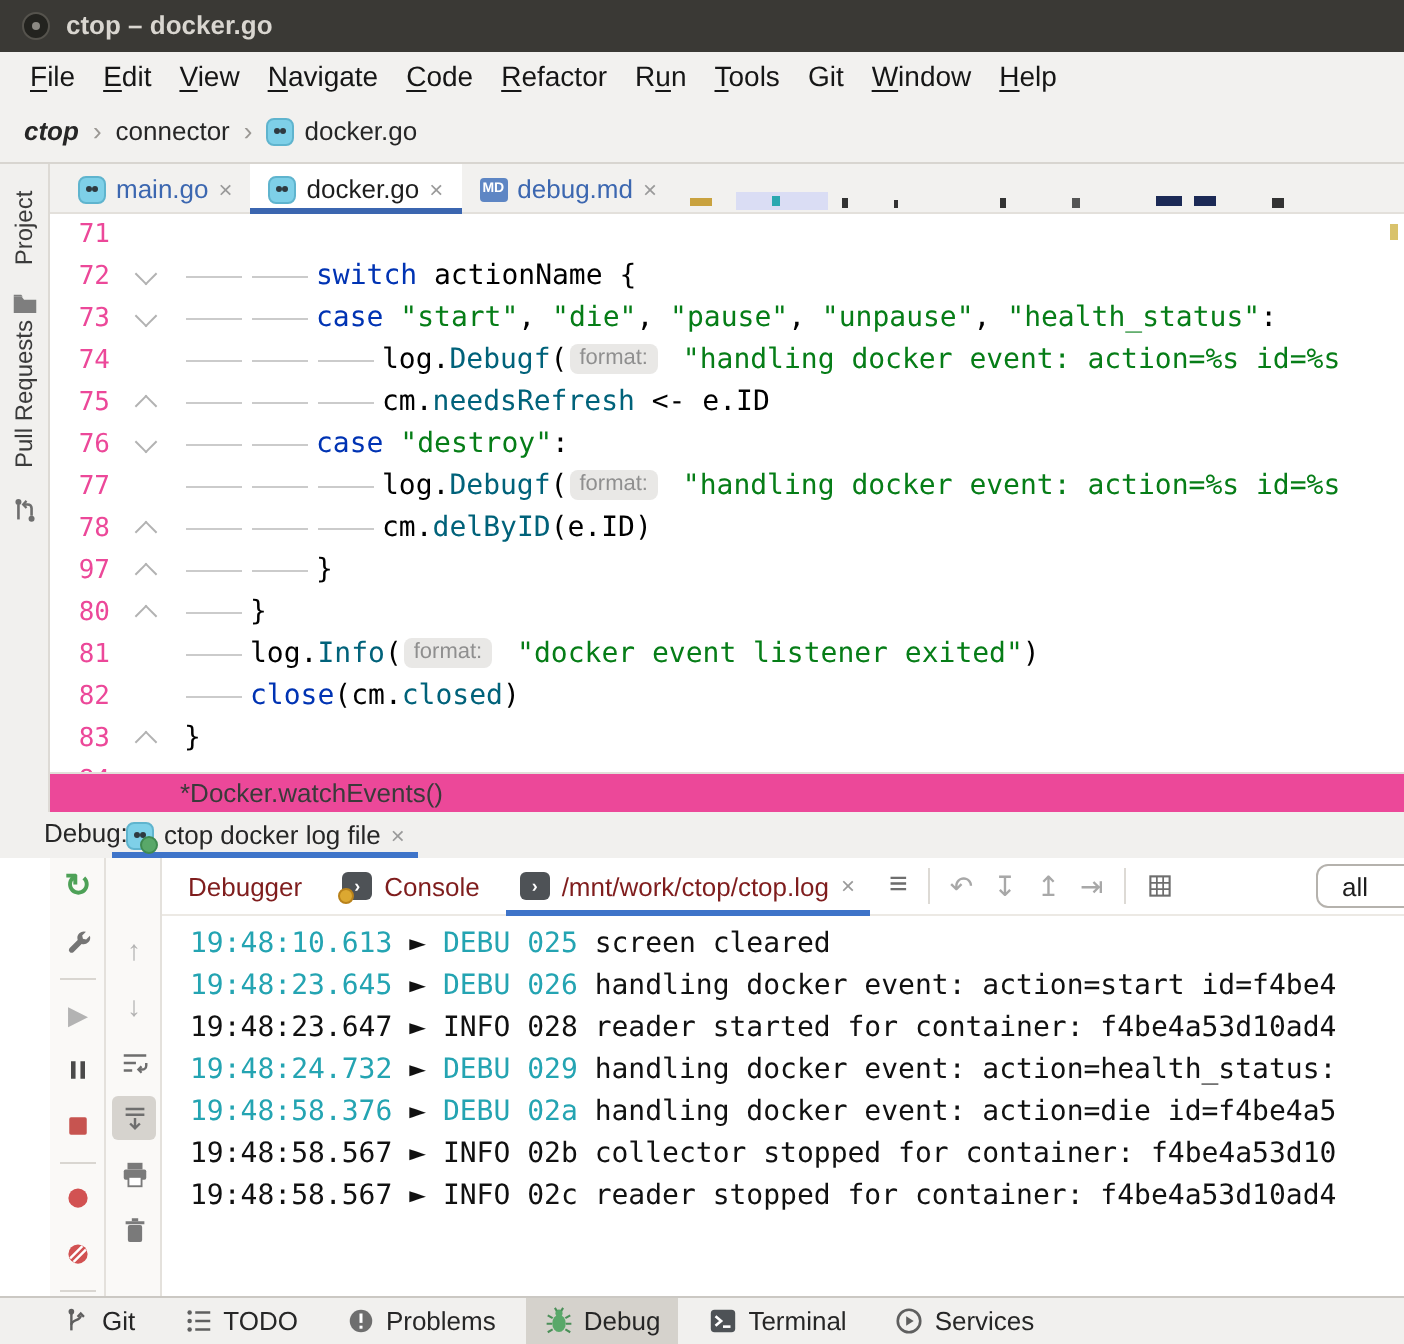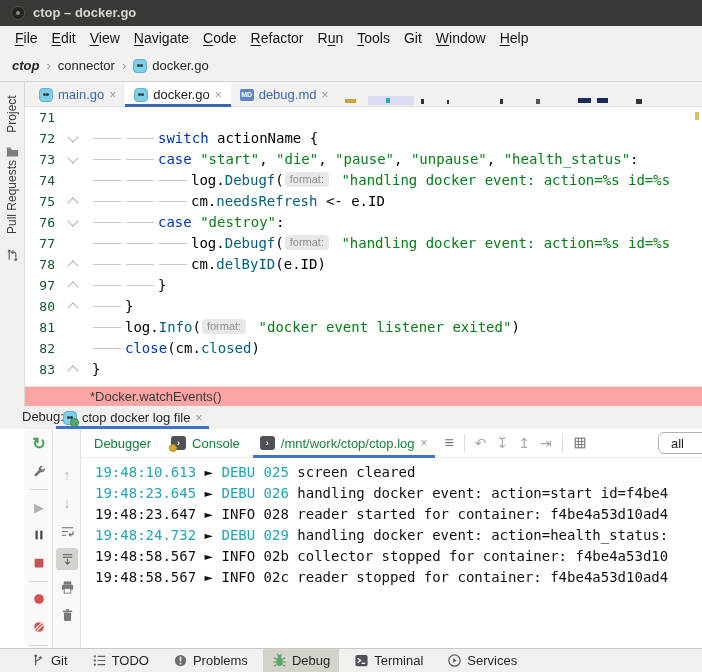--- a/index.html
+++ b/index.html
@@ -51,35 +51,35 @@
   .frag{position:absolute;}
   
   .stripe{position:absolute;left:0;top:82px;width:25px;height:566px;background:#F1F0EE;border-right:1px solid #DDDAD5;box-sizing:border-box;}
   .stripe-item{position:absolute;left:0;width:24px;}
   .stripe-item .vlabel{position:absolute;left:50%;top:50%;transform:translate(-50%,-50%) rotate(-90deg);
                        white-space:nowrap;font-size:12px;color:#3B3B3B;}
   .stripe-ico{position:absolute;width:24px;text-align:center;}
   
   .editor{position:absolute;left:25px;top:107px;width:677px;height:279px;background:#FFFFFF;overflow:hidden;}
   .erow{display:flex;height:21px;}
-  .lnum{width:30px;flex:none;text-align:right;color:#14532d;font:13px/21px "DejaVu Sans Mono",monospace;}
+  .lnum{width:30px;flex:none;text-align:right;color:#ec4899;font:13px/21px "DejaVu Sans Mono",monospace;}
   .lfold{width:31px;flex:none;position:relative;}
   .fold{position:absolute;left:14px;top:7px;width:7px;height:7px;border:0 solid #B2B2B2;}
   .fold.down{border-width:0 0 1.5px 1.5px;transform:rotate(-45deg);top:5px;}
   .fold.up{border-width:0 0 1.5px 1.5px;transform:rotate(135deg);top:8px;}
   .lcode{white-space:pre;font:14px/21px "DejaVu Sans Mono",monospace;padding-left:6px;color:#000;}
   .tab-ws{display:inline-block;width:33px;height:21px;vertical-align:top;
           background:linear-gradient(to bottom,transparent 10px,#CBCBCB 10px,#CBCBCB 11px,transparent 11px) no-repeat;
           background-size:28px 21px;background-position:1px 0;}
   .kw{color:#0033B3;}.str{color:#067D17;}.fn{color:#00627A;}.pl{color:#000;}
   .hint{display:inline-block;background:#E9E8E6;color:#8F8F8F;border-radius:4px;
         font:11px/15px "Liberation Sans",sans-serif;padding:0 5px;margin:0 4px 0 1px;vertical-align:2px;}
   .stripe-mark{position:absolute;left:695px;top:112px;width:4px;height:8px;background:#D9C26B;}
   
-  .crumbbar{position:absolute;left:25px;top:386px;width:677px;height:28px;background:#fca5a5;
+  .crumbbar{position:absolute;left:25px;top:386px;width:677px;height:28px;background:#ec4899;
             border-top:1px solid #E2DFDA;border-bottom:1px solid #D6D3CE;box-sizing:border-box;}
   .crumbbar span{position:absolute;left:65px;top:1px;font-size:13px;color:#3A3A3A;line-height:18px;}
   
   .dbghead{position:absolute;left:0;top:406px;width:702px;height:23px;background:#F1F0EE;}
   .dbghead .dlabel{position:absolute;left:22px;top:3px;font-size:13px;color:#262626;}
   .dbgtab{position:absolute;left:56px;top:0;height:23px;display:flex;align-items:center;gap:5px;
           padding:0 7px;box-sizing:border-box;box-shadow:inset 0 -3px 0 #3E74C9;}
   .dbgtab .tlabel{font-size:13px;color:#262626;white-space:nowrap;}
   
   .dbody{position:absolute;left:0;top:429px;width:702px;height:219px;background:#FFFFFF;}
@@ -87,21 +87,21 @@
   .icol1{left:25px;width:28px;}
   .icol2{left:53px;width:28px;}
   .icol .ic{width:28px;height:22px;display:flex;align-items:center;justify-content:center;margin-top:6px;}
   .icol .hsep{width:18px;height:1px;background:#D9D6D1;margin:7px auto 0;}
   .ic.active{background:#D6D3CE;border-radius:3px;width:22px;margin-left:3px;}
   .dis{color:#B3B3B3;}
   
   .dtoolbar{position:absolute;left:81px;top:0;width:621px;height:29px;display:flex;align-items:center;
             border-bottom:1px solid #ECE9E4;box-sizing:border-box;}
   .dtab{display:flex;align-items:center;height:29px;gap:6px;padding:0 7px;box-sizing:border-box;margin-left:6px;}
-  .dtab .tlabel{font-size:13px;color:#15803d;white-space:nowrap;}
+  .dtab .tlabel{font-size:13px;color:#7f1d1d;white-space:nowrap;}
   .dtab.cur{box-shadow:inset 0 -3px 0 #3E74C9;}
   .console-icon{position:relative;width:15px;height:14px;border-radius:3px;background:#4E5256;
                 color:#fff;font-size:9px;font-weight:bold;display:flex;align-items:center;justify-content:center;flex:none;}
   .console-icon .ydot{position:absolute;left:-2px;bottom:-2px;width:6px;height:6px;border-radius:50%;background:#DCA831;border:1px solid #B9821B;}
   .tbico{font-size:14px;color:#6E6E6E;margin-left:10px;}
   .tbico.dis{color:#A8A8A8;}
   .tb-vsep{width:1px;height:18px;background:#DDDAD5;margin-left:10px;}
   .all-combo{position:absolute;left:658px;top:3px;width:58px;height:22px;background:#fff;border:1px solid #B5B2AD;
              border-radius:6px;font-size:13px;color:#1D1D1D;line-height:22px;padding-left:12px;box-sizing:border-box;}
   
@@ -459,20 +459,21 @@
             <path d="M2.5 6.2h11M2.5 9.8h11M6.2 2.5v11M9.8 2.5v11" stroke="#6E6E6E" stroke-width="1"></path>
           </svg>
         </span>
       </div>
     <div class="all-combo">all</div>
     <div class="logarea" id="logarea">
         <div class="lrow"><span class="cy">19:48:10.613</span><span> ► </span><span class="cy">DEBU 025</span><span> screen cleared</span></div>
         <div class="lrow"><span class="cy">19:48:23.645</span><span> ► </span><span class="cy">DEBU 026</span><span> handling docker event: action=start id=f4be4</span></div>
         <div class="lrow"><span>19:48:23.647</span><span> ► </span><span>INFO 028</span><span> reader started for container: f4be4a53d10ad4</span></div>
         <div class="lrow"><span class="cy">19:48:24.732</span><span> ► </span><span class="cy">DEBU 029</span><span> handling docker event: action=health_status:</span></div>
+        <div class="lrow"><span class="cy">19:48:58.376</span><span> ► </span><span class="cy">DEBU 02a</span><span> handling docker event: action=die id=f4be4a5</span></div>
         <div class="lrow"><span>19:48:58.567</span><span> ► </span><span>INFO 02b</span><span> collector stopped for container: f4be4a53d10</span></div>
         <div class="lrow"><span>19:48:58.567</span><span> ► </span><span>INFO 02c</span><span> reader stopped for container: f4be4a53d10ad4</span></div>
       </div>
   </div>
 
   <div class="statusbar" id="statusbar">
       <div class="sb-item">
         <svg width="15" height="15" viewBox="0 0 16 16" class="ico">
           <path d="M5 3v10" stroke="#5F5F5F" stroke-width="1.3"></path>
           <circle cx="5" cy="3" r="1.5" fill="#5F5F5F"></circle>

